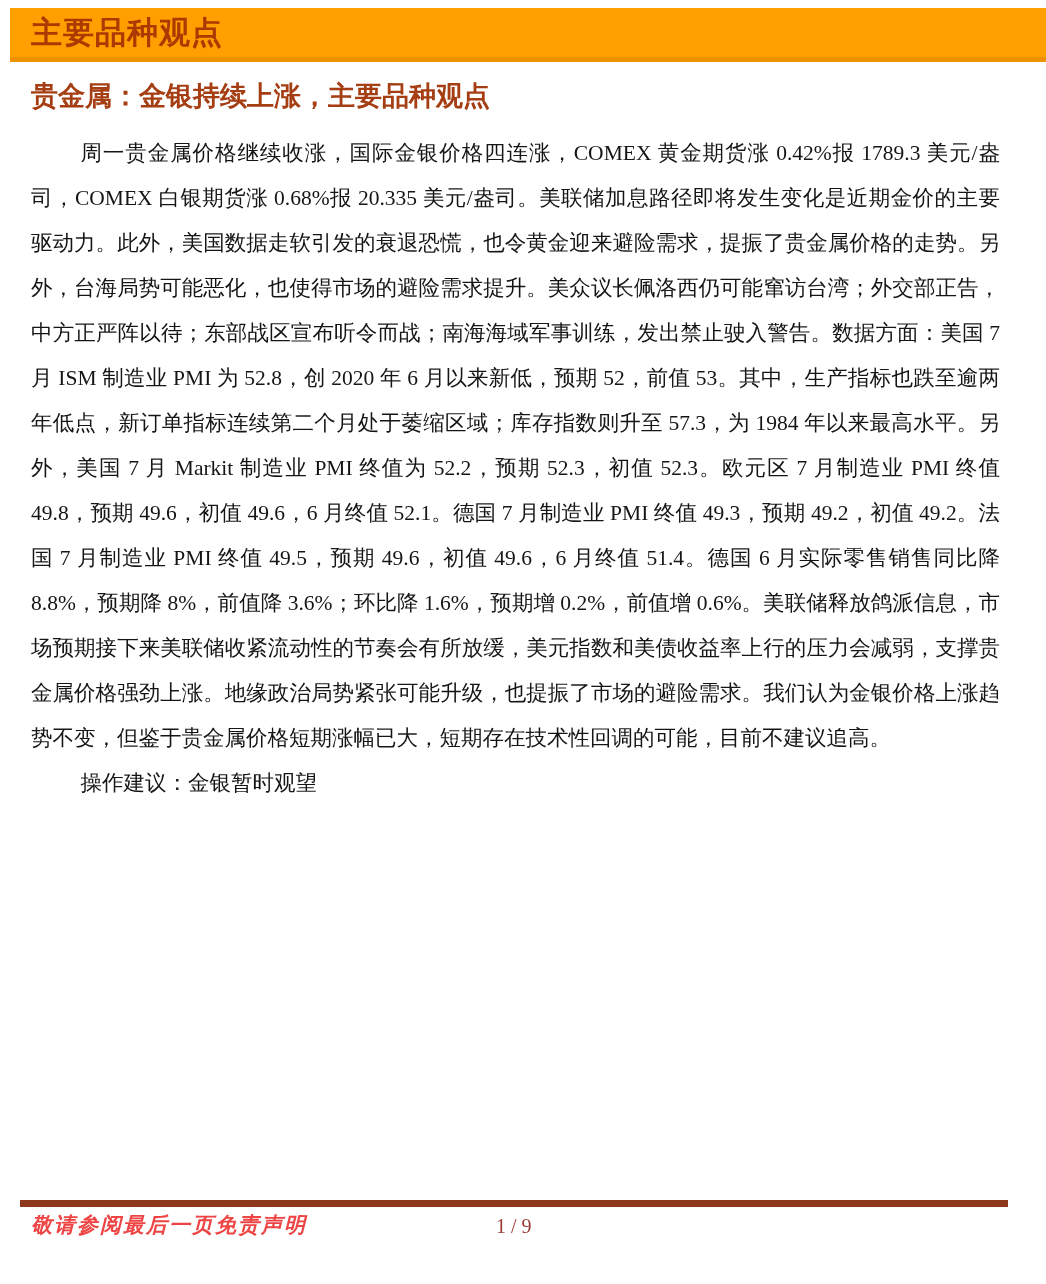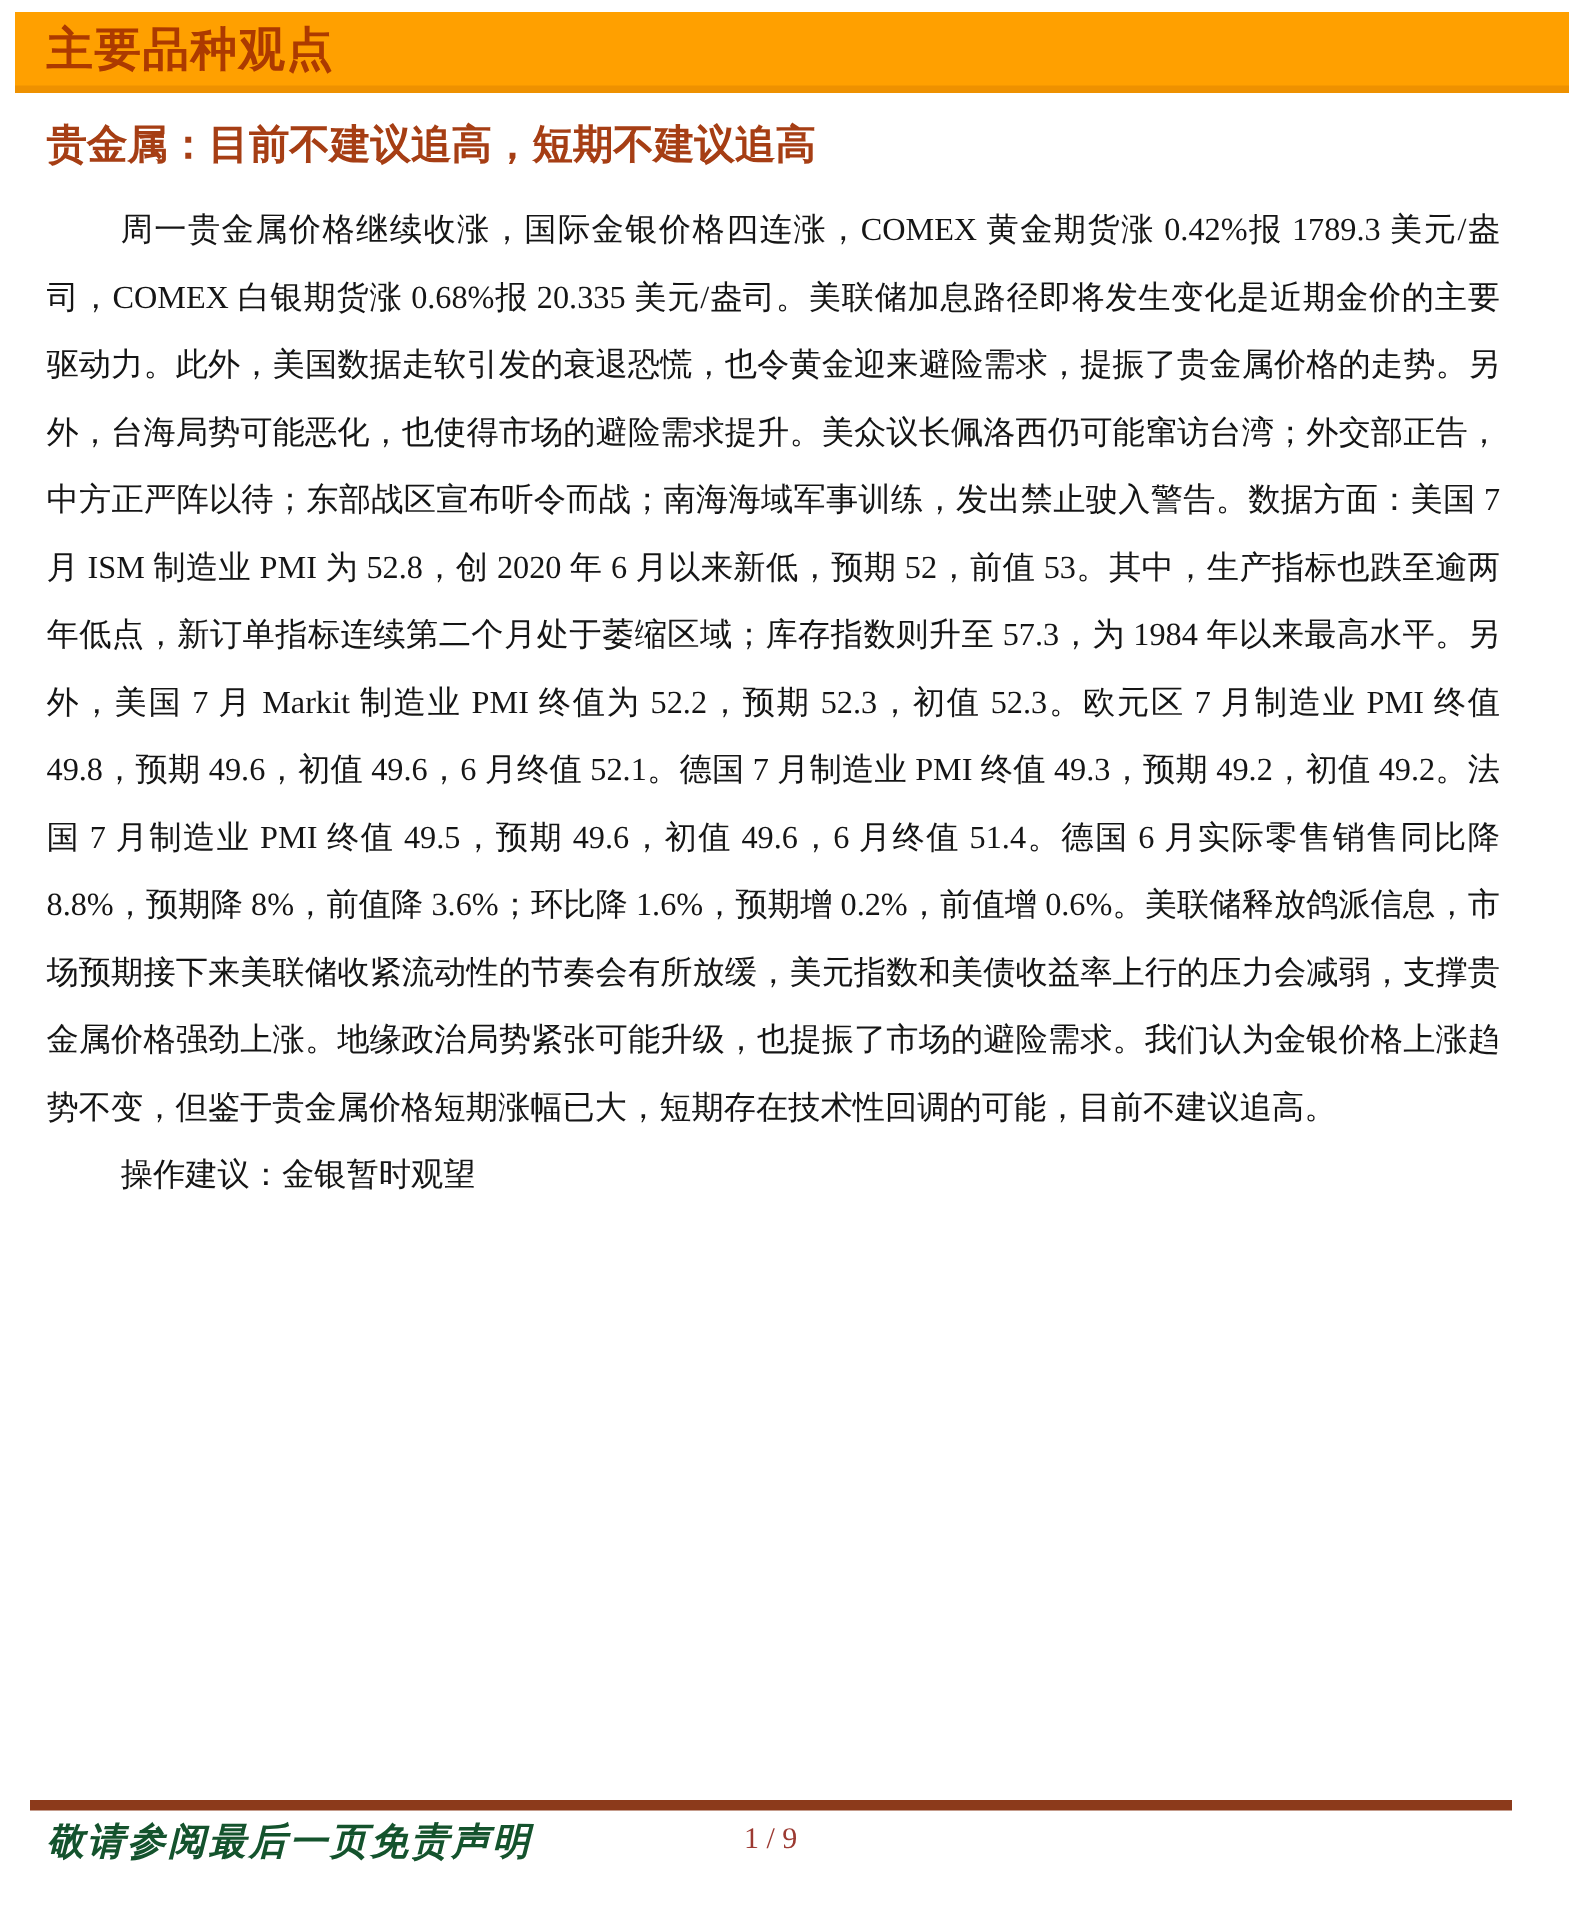--- a/index.html
+++ b/index.html
@@ -72,22 +72,22 @@
     height: 7px;
     background: #8C3A1B;
   }
   .footer-disclaimer {
     position: absolute;
     top: 1211px;
     left: 31px;
     font-family: "Liberation Serif", "DejaVu Serif", serif;
     font-style: italic;
     font-weight: bold;
-    font-size: 25px;
-    color: #14532d;
+    font-size: 21px;
+    color: #ef4444;
     letter-spacing: 2px;
     white-space: nowrap;
   }
   .page-number {
     position: absolute;
     top: 1215px;
     left: 496px;
     font-family: "Liberation Serif", "DejaVu Serif", serif;
     font-size: 20px;
     color: #9C3A32;
@@ -99,21 +99,21 @@
 
 <div class="page">
 
   <div class="banner">
     <span class="banner-title">主要品种观点</span>
   </div>
 
   <div class="content">
 
     <div class="section">
-      <h2 class="section-heading">贵金属：目前不建议追高，短期不建议追高</h2>
+      <h2 class="section-heading">贵金属：金银持续上涨，主要品种观点</h2>
       <p class="body-para">周一贵金属价格继续收涨，国际金银价格四连涨，COMEX 黄金期货涨 0.42%报 1789.3 美元/盎司，COMEX 白银期货涨 0.68%报 20.335 美元/盎司。美联储加息路径即将发生变化是近期金价的主要驱动力。此外，美国数据走软引发的衰退恐慌，也令黄金迎来避险需求，提振了贵金属价格的走势。另外，台海局势可能恶化，也使得市场的避险需求提升。美众议长佩洛西仍可能窜访台湾；外交部正告，中方正严阵以待；东部战区宣布听令而战；南海海域军事训练，发出禁止驶入警告。数据方面：美国 7 月 ISM 制造业 PMI 为 52.8，创 2020 年 6 月以来新低，预期 52，前值 53。其中，生产指标也跌至逾两年低点，新订单指标连续第二个月处于萎缩区域；库存指数则升至 57.3，为 1984 年以来最高水平。另外，美国 7 月 Markit 制造业 PMI 终值为 52.2，预期 52.3，初值 52.3。欧元区 7 月制造业 PMI 终值 49.8，预期 49.6，初值 49.6，6 月终值 52.1。德国 7 月制造业 PMI 终值 49.3，预期 49.2，初值 49.2。法国 7 月制造业 PMI 终值 49.5，预期 49.6，初值 49.6，6 月终值 51.4。德国 6 月实际零售销售同比降 8.8%，预期降 8%，前值降 3.6%；环比降 1.6%，预期增 0.2%，前值增 0.6%。美联储释放鸽派信息，市场预期接下来美联储收紧流动性的节奏会有所放缓，美元指数和美债收益率上行的压力会减弱，支撑贵金属价格强劲上涨。地缘政治局势紧张可能升级，也提振了市场的避险需求。我们认为金银价格上涨趋势不变，但鉴于贵金属价格短期涨幅已大，短期存在技术性回调的可能，目前不建议追高。</p>
       <p class="advice-line">操作建议：金银暂时观望</p>
     </div>
 
     <div class="section">
     </div>
 
   </div>
 
   <div class="footer-rule"></div>

